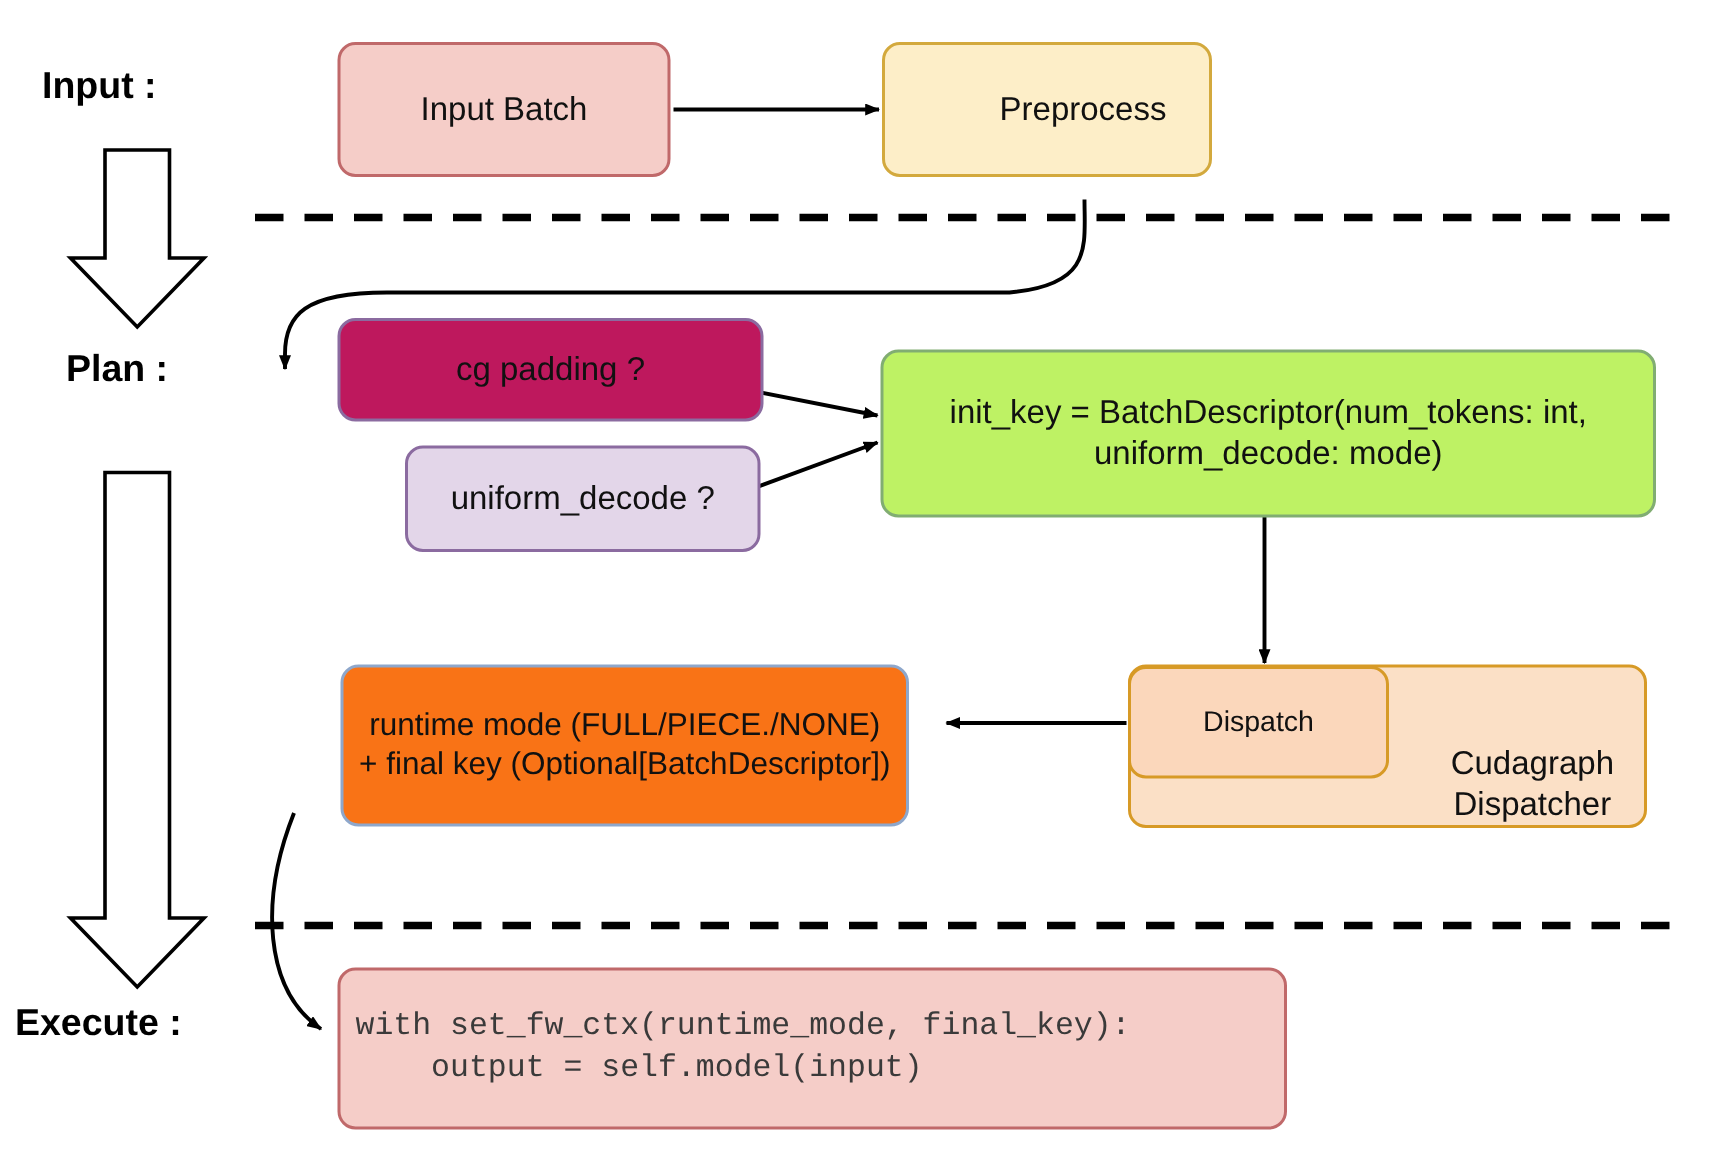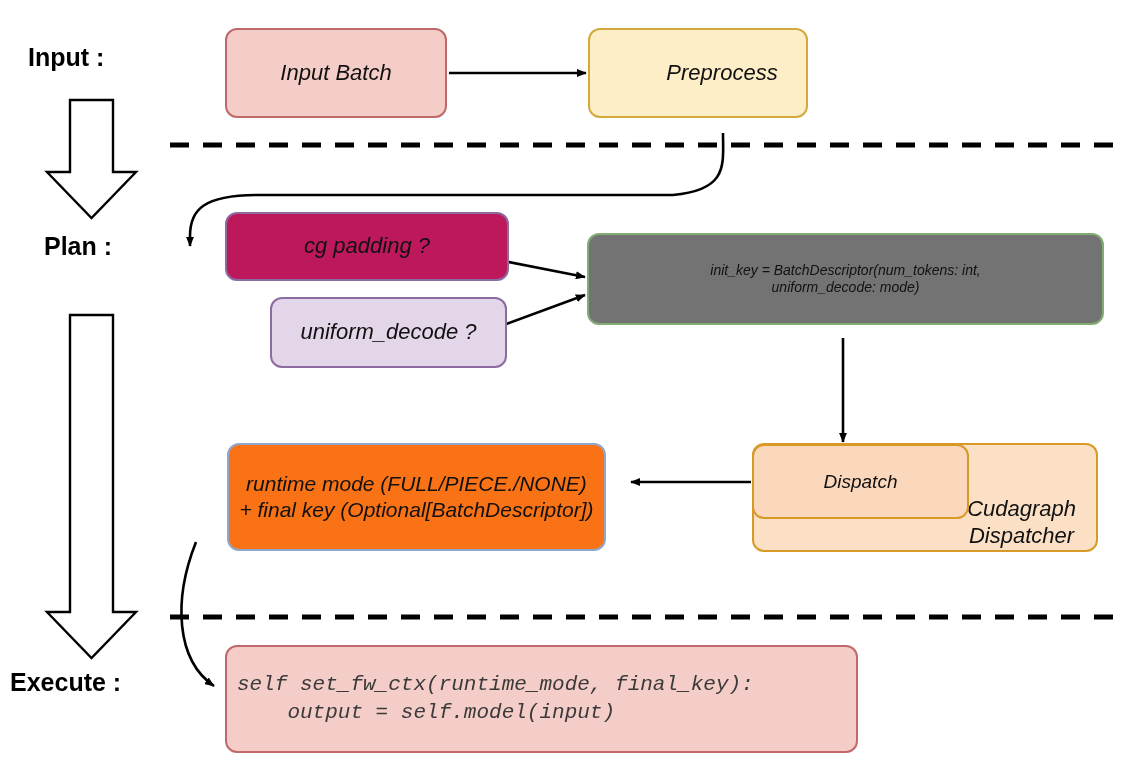--- a/index.html
+++ b/index.html
@@ -15,40 +15,40 @@
         white-space:nowrap;letter-spacing:0px;}
 
   #n-input-batch{left:225px;top:28px;width:222px;height:90px;
         background:#f5cdc8;border-color:#c0696a;font-size:22px;}
   #n-preprocess{left:588px;top:28px;width:220px;height:90px;
         background:#fdeec8;border-color:#d3a93d;font-size:22px;padding-left:48px;}
   #n-cg-padding{left:225px;top:212px;width:284px;height:69px;
         background:#be185d;border-color:#8b6ba0;font-size:22px;}
   #n-uniform-decode{left:225px;top:297px;width:237px;height:71px;
         background:#e3d6e9;border-color:#8b6ba0;font-size:22px;margin-left:45px;}
-  #n-init-key{left:587px;top:233px;width:517px;height:92px;
-        background:#737373;border-color:#81ad72;font-size:14px;padding:0 14px;}
+  #n-init-key{left:587px;top:233px;width:517px;height:112px;
+        background:#bef264;border-color:#81ad72;font-size:22px;padding:0 14px;}
   #n-runtime{left:227px;top:443px;width:379px;height:108px;
         background:#f97316;border-color:#8ea7cb;font-size:21px;padding:0 10px;}
   #n-cudagraph{left:752px;top:443px;width:346px;height:109px;
         background:#fbe0c6;border-color:#d79a26;font-size:22px;
         justify-content:flex-end;padding-right:20px;align-items:flex-end;}
-  #n-dispatch{left:752px;top:444px;width:217px;height:75px;
+  #n-dispatch{left:752px;top:444px;width:174px;height:75px;
         background:#fbd7bb;border-color:#d79a26;font-size:19px;z-index:3;}
   #n-code{left:225px;top:645px;width:633px;height:108px;
         background:#f5cdc8;border-color:#c0696a;
         font-family:"Liberation Mono","DejaVu Sans Mono",monospace;
         font-size:21px;justify-content:flex-start;padding-left:10px;
         text-align:left;line-height:1.35;color:#3a3a3a;}
 
   #lbl-input{left:28px;top:43px;}
   #lbl-plan{left:44px;top:232px;}
   #lbl-execute{left:10px;top:668px;}
 
-  .node span{display:block;font-style:italic;}
+  .node span{display:block;}
   .codeline{white-space:pre;}
 </style>
 </head>
 <body>
 
 <div id="canvas">
 
   <svg class="layer" viewBox="0 0 1142 770">
     <defs>
       <marker id="ah" markerWidth="10" markerHeight="8" refX="9.2" refY="4" orient="auto" markerUnits="userSpaceOnUse">
@@ -119,18 +119,18 @@
       <span>Dispatcher</span>
     </div>
   </div>
 
   <div class="node" id="n-dispatch">
     <span>Dispatch</span>
   </div>
 
   <div class="node" id="n-code">
     <div>
-      <span class="codeline">self set_fw_ctx(runtime_mode, final_key):</span>
+      <span class="codeline">with set_fw_ctx(runtime_mode, final_key):</span>
       <span class="codeline">    output = self.model(input)</span>
     </div>
   </div>
 
 </div>
 
 </body></html>

